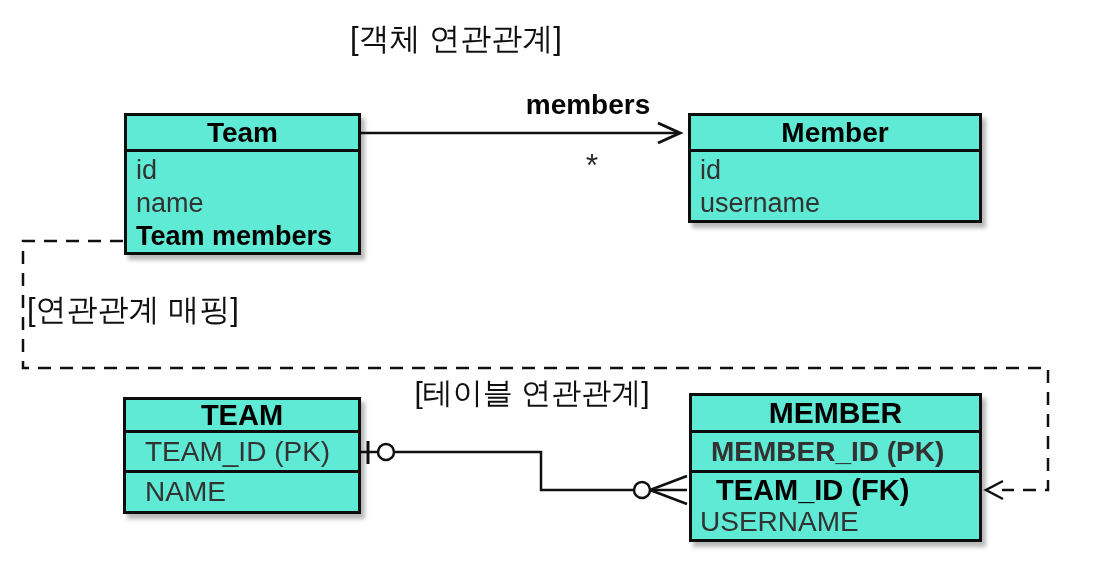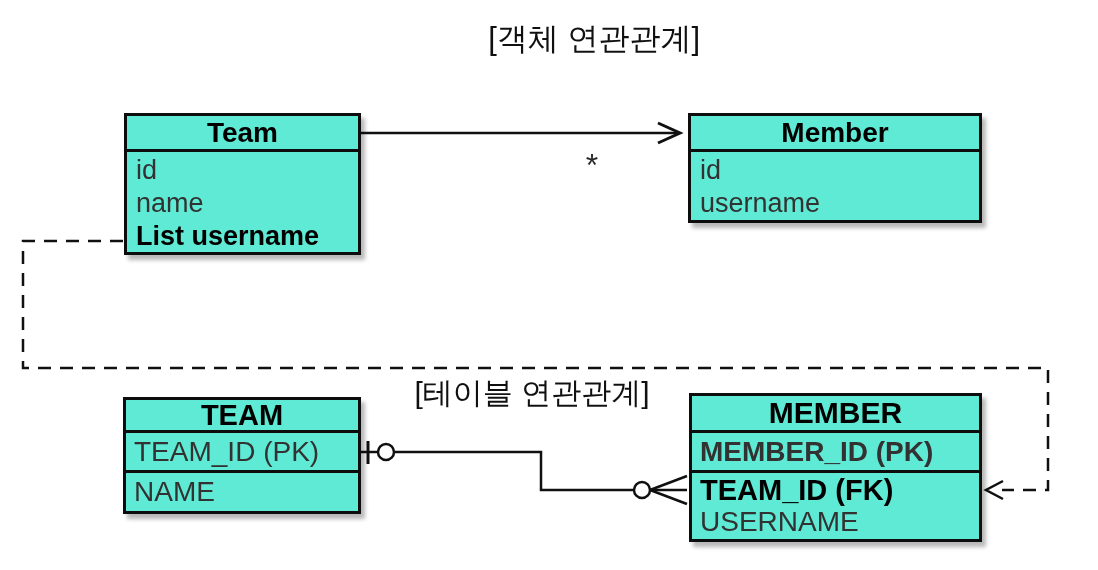--- a/index.html
+++ b/index.html
@@ -19,27 +19,27 @@
   }
   .box-header{
     font-weight:bold;text-align:center;border-bottom:3px solid #0d0d0d;
     white-space:nowrap;overflow:hidden;
   }
   .class-header{height:33px;line-height:33px;font-size:28px;}
   .class-body{padding:2px 8px 0 9px;}
   .class-field{font-size:27px;line-height:33px;color:#323232;white-space:nowrap;}
   .class-field.bold{font-weight:bold;color:#000;}
   .table-row{
-    box-sizing:border-box;padding-left:8px;font-size:28px;color:#323232;
+    box-sizing:border-box;padding-left:19px;font-size:28px;color:#323232;
     display:flex;align-items:center;white-space:nowrap;overflow:hidden;
   }
   .row-divider{border-bottom:3px solid #0d0d0d;}
   .multi-cell{padding:1px 0 0 8px;}
   .multi-line{font-size:28px;line-height:32px;color:#323232;white-space:nowrap;}
-  .multi-line.bold{font-weight:bold;color:#000;font-size:29px;}
+  .multi-line.bold{font-weight:bold;color:#000;font-size:29px;margin-left:16px;}
   svg .stroke{stroke:#101010;fill:none;}
 </style>
 </head>
 <body>
 
 <div class="canvas">
 
   <svg class="connector-layer" viewBox="0 0 1098 570" xmlns="http://www.w3.org/2000/svg">
 
     <g>
@@ -58,33 +58,35 @@
       <circle cx="386" cy="452" r="8" fill="#ffffff" stroke="#101010" stroke-width="2.5"></circle>
       <circle cx="642" cy="490" r="8" fill="#ffffff" stroke="#101010" stroke-width="2.5"></circle>
       <g>
         <line class="stroke" x1="650" y1="490" x2="687" y2="476" stroke-width="2.5"></line>
         <line class="stroke" x1="650" y1="490" x2="687" y2="490" stroke-width="2.5"></line>
         <line class="stroke" x1="650" y1="490" x2="687" y2="504" stroke-width="2.5"></line>
       </g>
     </g>
   </svg>
 
-  <div class="section-title" style="left:350px;top:18px;width:350px;text-align:right;">[객체 연관관계]</div>
+  <div class="section-title" style="left:350px;top:18px;width:350px;text-align:left;">[객체 연관관계]</div>
 
+  <div class="section-title" style="left:27px;top:289px;">[연관관계 매핑]</div>
 
   <div class="section-title" style="left:382px;top:373px;width:300px;text-align:center;font-size:30px;">[테이블 연관관계]</div>
 
+  <div class="assoc-label" style="left:488px;top:89px;width:200px;">members</div>
   <div class="multiplicity" style="left:542px;top:147px;width:100px;">*</div>
 
   <div class="box" style="left:124px;top:113px;width:237px;height:142px;">
     <div class="box-header class-header">Team</div>
     <div class="class-body">
       <div class="class-field">id</div>
       <div class="class-field">name</div>
-      <div class="class-field bold">List username</div>
+      <div class="class-field bold">Team members</div>
     </div>
   </div>
 
   <div class="box" style="left:688px;top:113px;width:294px;height:110px;">
     <div class="box-header class-header">Member</div>
     <div class="class-body">
       <div class="class-field">id</div>
       <div class="class-field">username</div>
     </div>
   </div>

